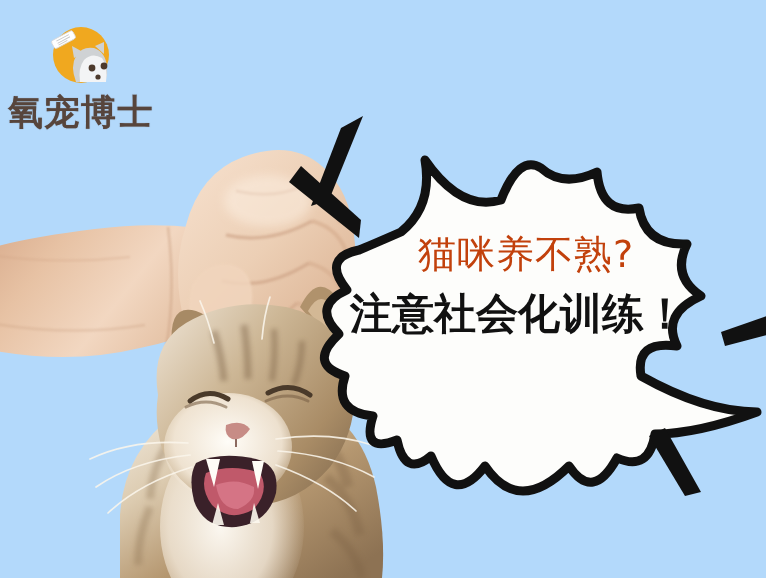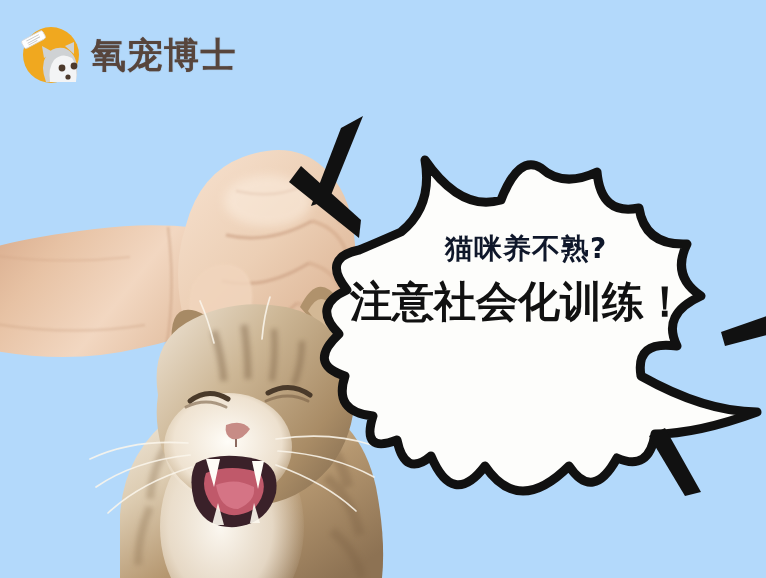--- a/index.html
+++ b/index.html
@@ -21,26 +21,27 @@
   
   .bg {
     position: absolute;
     inset: 0;
     background: #b3d9fb;
   }
 
   
   .brand {
     position: absolute;
-    left: 20px;
+    left: 8px;
     top: 24px;
     display: flex;
     align-items: center;
     gap: 9px;
     z-index: 40;
+    flex-direction: column;
   }
   .brand-mark {
     position: relative;
     width: 62px;
     height: 62px;
     flex: 0 0 62px;
   }
   .brand-text {
     font-family: "DejaVu Sans", "Liberation Sans", sans-serif;
     font-size: 35px;
@@ -79,23 +80,23 @@
     position: absolute;
     left: 356px;
     top: 232px;
     width: 340px;
     z-index: 35;
     text-align: center;
     pointer-events: none;
   }
   .line-primary {
     font-family: "DejaVu Sans", "Liberation Sans", sans-serif;
-    font-size: 28px;
-    font-weight: 700;
-    color: #0f172a;
+    font-size: 38px;
+    font-weight: 400;
+    color: #c2410c;
     line-height: 1.18;
     letter-spacing: 1px;
     white-space: nowrap;
   }
   .line-secondary {
     font-family: "DejaVu Sans", "Liberation Sans", sans-serif;
     font-size: 42px;
     font-weight: 700;
     color: #111111;
     line-height: 1.18;

